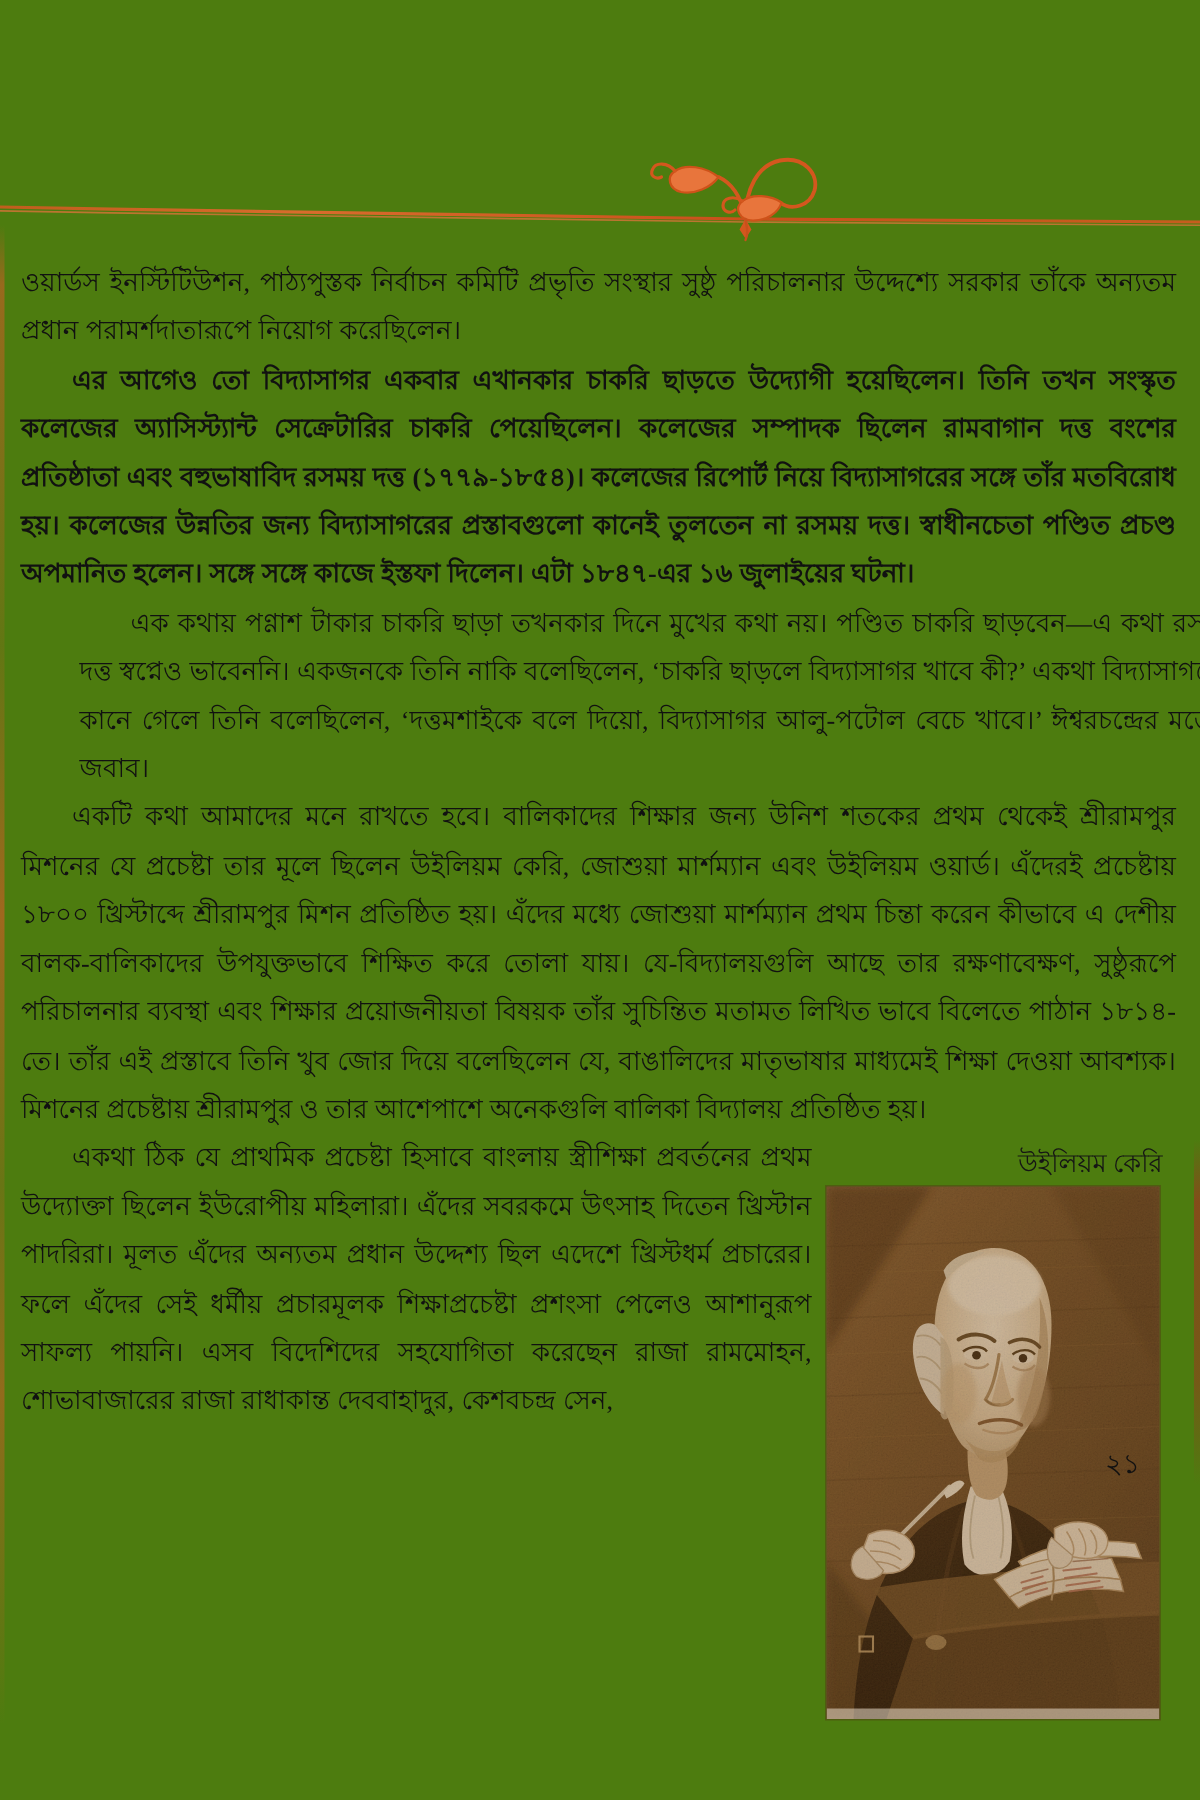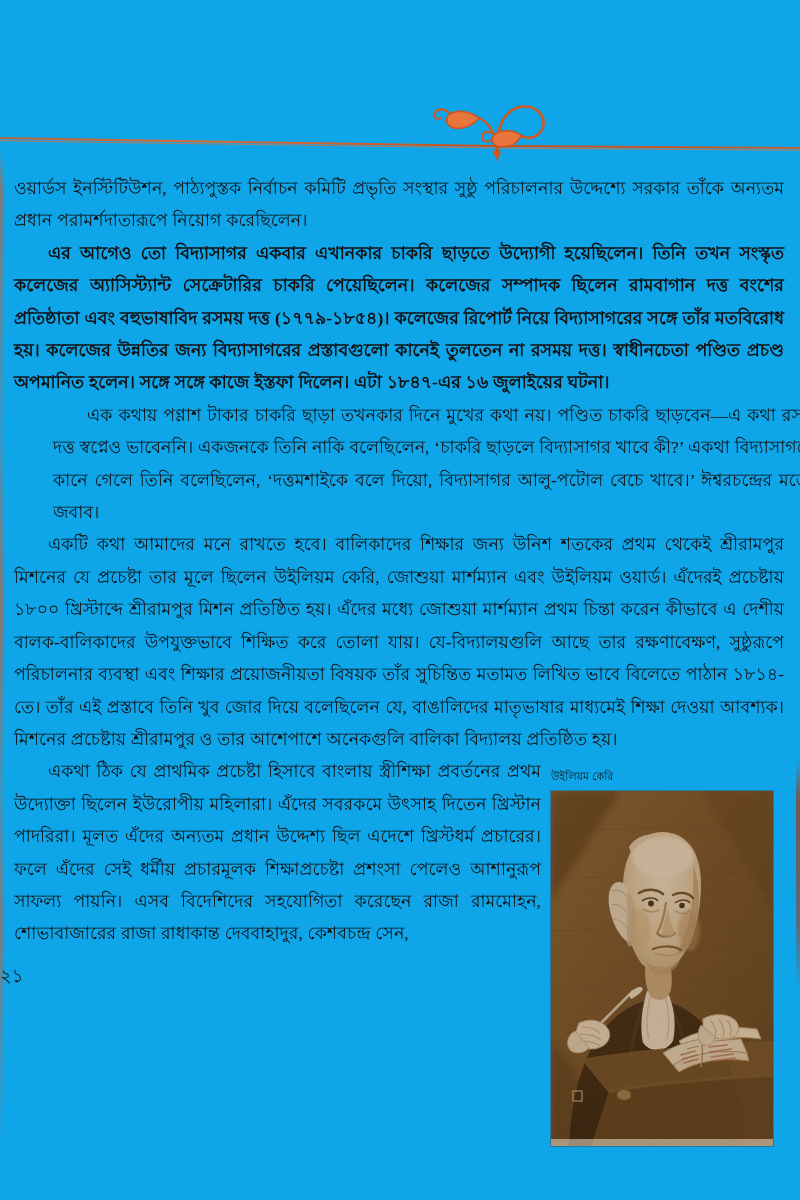--- a/index.html
+++ b/index.html
@@ -13,21 +13,21 @@
     position: relative;
     overflow: hidden;
     font-family: "Liberation Serif", "DejaVu Serif", serif;
     color: #111111;
   }
 
   
   .page {
     position: absolute;
     inset: 0;
-    background: #0ea5e9;
+    background: #4d7c0f;
   }
   .scan-edge-left {
     position: absolute;
     left: 0px;
     top: 150px;
     width: 3px;
     height: 1000px;
     background: linear-gradient(to bottom,
         rgba(214,90,40,0.0) 0%,
         rgba(214,90,40,0.55) 4%,
@@ -92,23 +92,23 @@
   }
 
   
   .figure {
     position: absolute;
     left: 551px;
     top: 766px;
     width: 224px;
   }
   .figure-caption {
-    font-size: 11px;
+    font-size: 17px;
     line-height: 20px;
-    text-align: left;
+    text-align: right;
     margin-bottom: 5px;
     color: #151515;
   }
   .figure-frame {
     width: 222px;
     height: 355px;
     position: relative;
     overflow: hidden;
     box-shadow: 0 0 0 1px rgba(80,40,20,0.35);
     background: #6d4a28;
@@ -117,21 +117,21 @@
     position: absolute;
     inset: 0;
   }
 
   
   .page-number {
     position: absolute;
     left: 0;
     top: 962px;
     width: 760px;
-    text-align: left;
+    text-align: right;
     font-size: 18px;
     color: #111111;
   }
 </style>
 </head>
 <body>
 
 <div class="page">
 
   <div class="scan-edge-left"></div>

